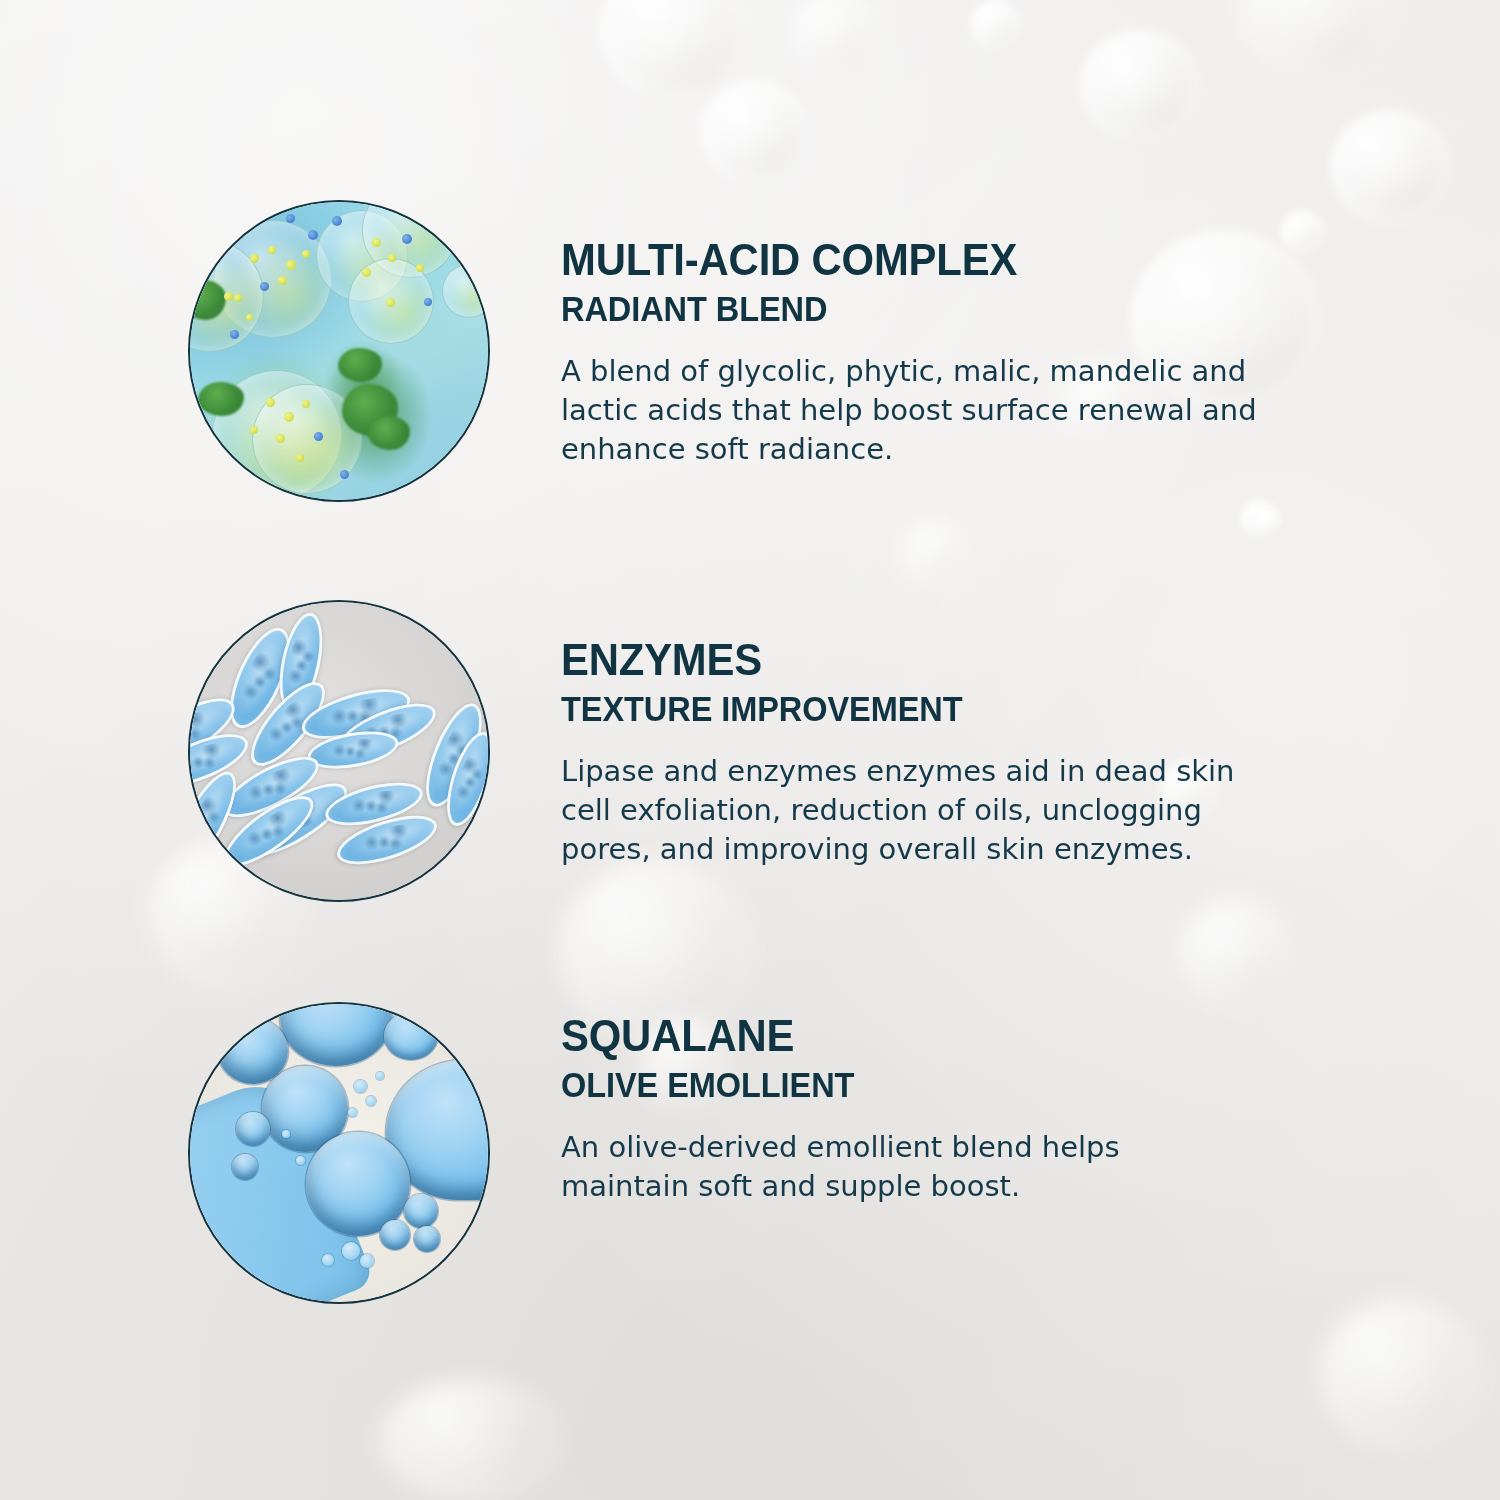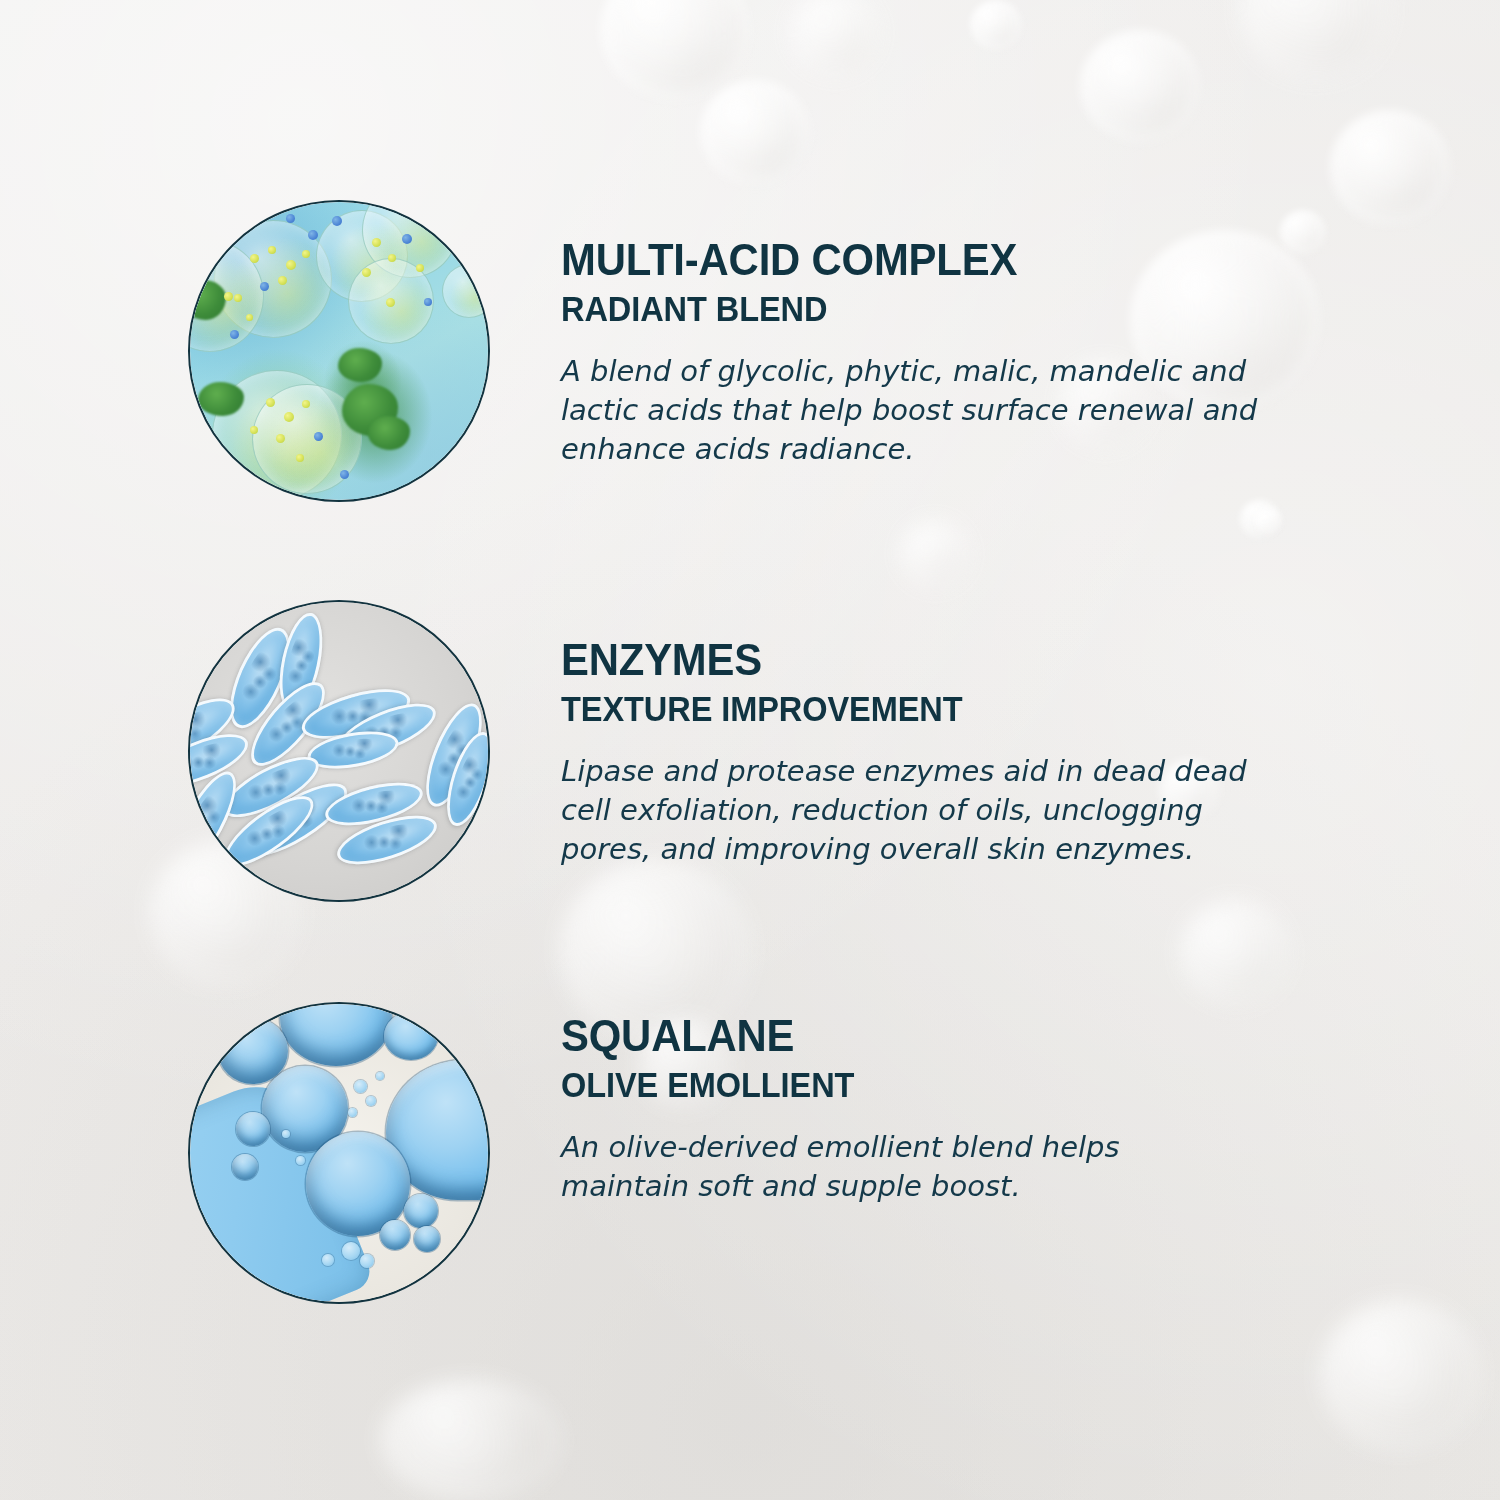--- a/index.html
+++ b/index.html
@@ -153,21 +153,21 @@
   }
   .ing-desc {
     font-family:"DejaVu Sans", sans-serif;
     font-weight:400;
     font-size:29px;
     line-height:39px;
     color:#14394a;
     margin-top:22px;
     max-width:740px;
   }
-  .ing-desc span { display:block; white-space:nowrap;font-style:italic; }
+  .ing-desc span { display:block; white-space:nowrap; }
 </style>
 </head>
 <body>
 
 <div id="page">
 
   <div id="bg-texture">
     <div class="bub" style="left:600px;  top:-40px;  width:150px; height:140px;"></div>
     <div class="bub soft" style="left:790px;  top:-10px;  width:90px;  height:86px;"></div>
     <div class="bub" style="left:1080px; top:30px;   width:120px; height:112px;"></div>
@@ -240,21 +240,21 @@
         <div class="gran blue" style="left:96px;  top:12px; width:9px;  height:9px;"></div>
       </div>
     </div>
 
     <div class="text-col" style="top:234px;">
       <div class="ing-title">MULTI-ACID COMPLEX</div>
       <div class="ing-subtitle">RADIANT BLEND</div>
       <div class="ing-desc">
         <span>A blend of glycolic, phytic, malic, mandelic and</span>
         <span>lactic acids that help boost surface renewal and</span>
-        <span>enhance acids radiance.</span>
+        <span>enhance soft radiance.</span>
       </div>
     </div>
   </div>
 
   <div class="row">
 
     <div class="circle-wrap" style="left:188px; top:600px;">
       <div class="circle-inner img-enzymes">
         <div class="rod" style="left:48px;  top:22px;  width:44px;  height:108px; transform:rotate(24deg);"></div>
         <div class="rod" style="left:92px;  top:10px;  width:38px;  height:100px; transform:rotate(12deg);"></div>
@@ -272,21 +272,21 @@
         <div class="rod" style="left:178px; top:186px; width:38px;  height:104px; transform:rotate(72deg);"></div>
         <div class="rod" style="left:244px; top:98px;  width:40px;  height:110px; transform:rotate(22deg);"></div>
         <div class="rod" style="left:262px; top:128px; width:36px;  height:98px;  transform:rotate(18deg);"></div>
       </div>
     </div>
 
     <div class="text-col" style="top:634px;">
       <div class="ing-title">ENZYMES</div>
       <div class="ing-subtitle">TEXTURE IMPROVEMENT</div>
       <div class="ing-desc">
-        <span>Lipase and protease enzymes aid in dead dead</span>
+        <span>Lipase and enzymes enzymes aid in dead skin</span>
         <span>cell exfoliation, reduction of oils, unclogging</span>
         <span>pores, and improving overall skin enzymes.</span>
       </div>
     </div>
   </div>
 
   <div class="row">
 
     <div class="circle-wrap" style="left:188px; top:1002px;">
       <div class="circle-inner img-drops">

